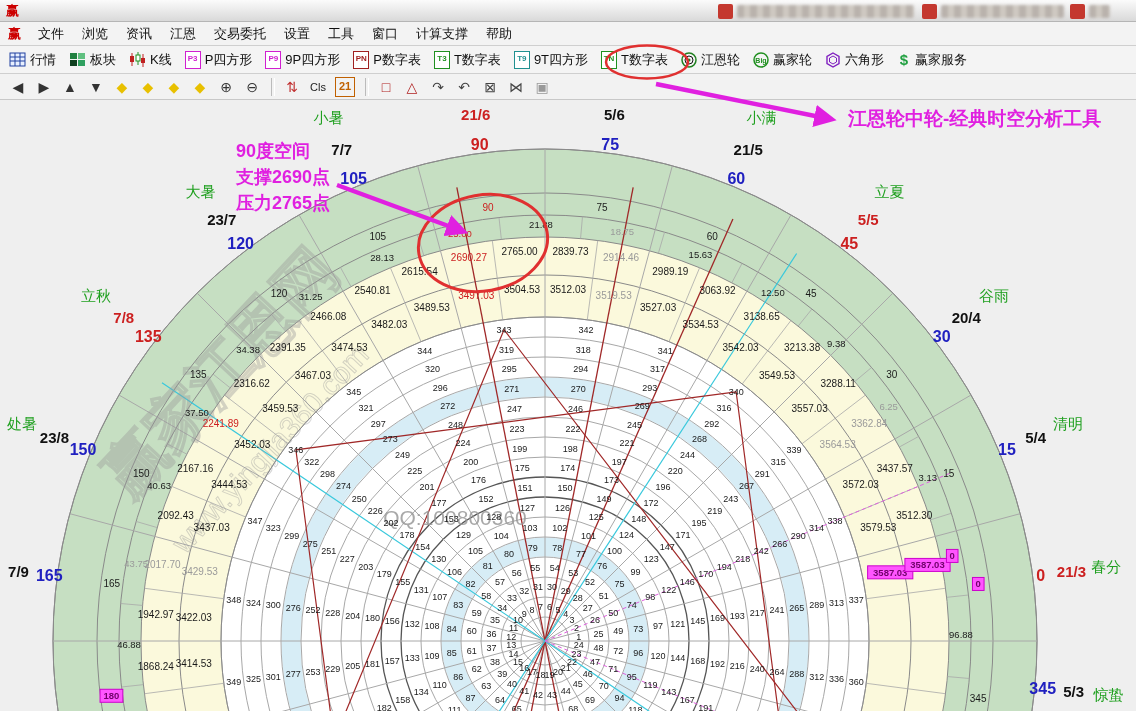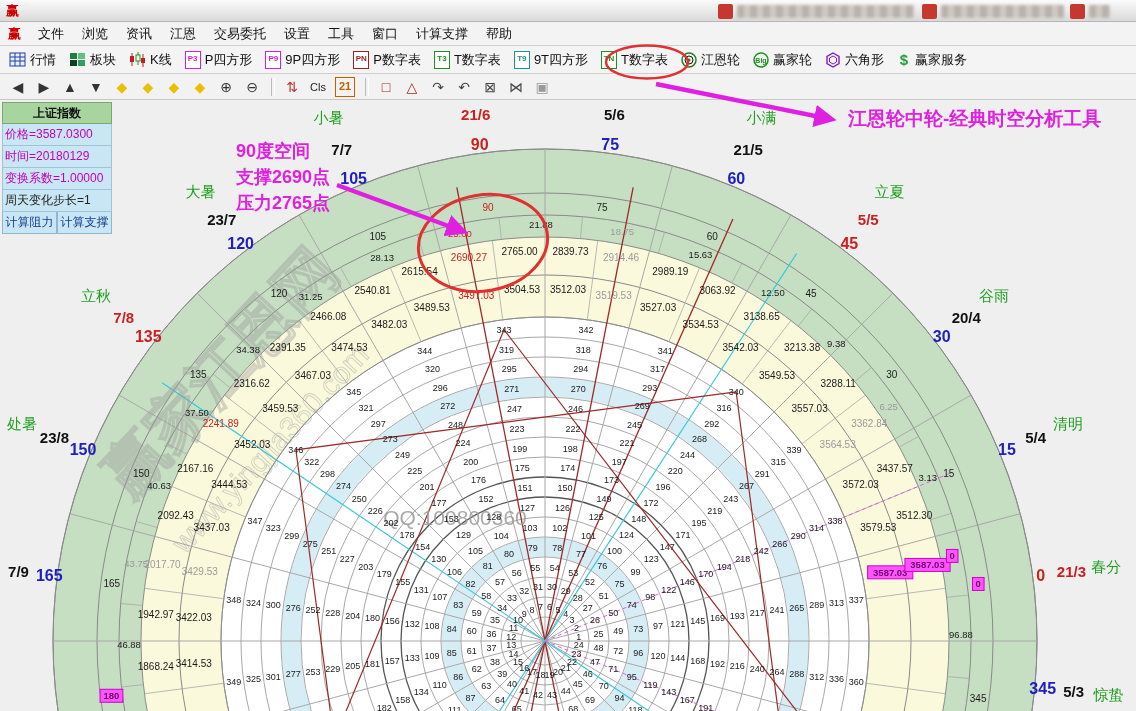--- a/index.html
+++ b/index.html
@@ -201,33 +201,20 @@
     <span class="db-item" style="color: rgb(176, 32, 32);">□</span>
     <span class="db-item" style="color: rgb(176, 32, 32);">△</span>
     <span class="db-item" style="color: rgb(68, 68, 68);">↷</span>
     <span class="db-item" style="color: rgb(68, 68, 68);">↶</span>
     <span class="db-item" style="color: rgb(68, 68, 68);">⊠</span>
     <span class="db-item" style="color: rgb(68, 68, 68);">⋈</span>
     <span class="db-item" style="color: rgb(153, 153, 153);">▣</span>
   </div>
 
 <div class="chart">
-  <div class="infopanel">
-    <div class="hd">上证指数</div>
-    <div id="info-rows">
-        <div class="row">价格=3587.0300</div>
-        <div class="row">时间=20180129</div>
-        <div class="row">变换系数=1.00000</div>
-        <div class="row dark">周天变化步长=1</div>
-      </div>
-    <div class="btns" id="info-btns">
-        <div class="btn">计算阻力</div>
-        <div class="btn">计算支撑</div>
-      </div>
-  </div>
   <svg id="wheelsvg" width="1136" height="611" viewBox="0 0 1136 611">
       <circle cx="545" cy="541" r="492" fill="#c6dfc2" stroke="#8a8a8a"></circle>
       <circle cx="545" cy="541" r="404" fill="#fbf9dc"></circle>
       <circle cx="545" cy="541" r="324" fill="#ffffff"></circle>
       <circle cx="545" cy="541" r="94" fill="none" stroke="#d7edf6" stroke-width="19"></circle>
       <circle cx="545" cy="541" r="254" fill="none" stroke="#d7edf6" stroke-width="19"></circle>
       <circle cx="545" cy="541" r="24" fill="none" stroke="#a8a8a8" stroke-width="1"></circle>
       <circle cx="545" cy="541" r="44" fill="none" stroke="#a8a8a8" stroke-width="1"></circle>
       <circle cx="545" cy="541" r="64" fill="none" stroke="#a8a8a8" stroke-width="1"></circle>
       <circle cx="545" cy="541" r="84" fill="none" stroke="#a8a8a8" stroke-width="1"></circle>

